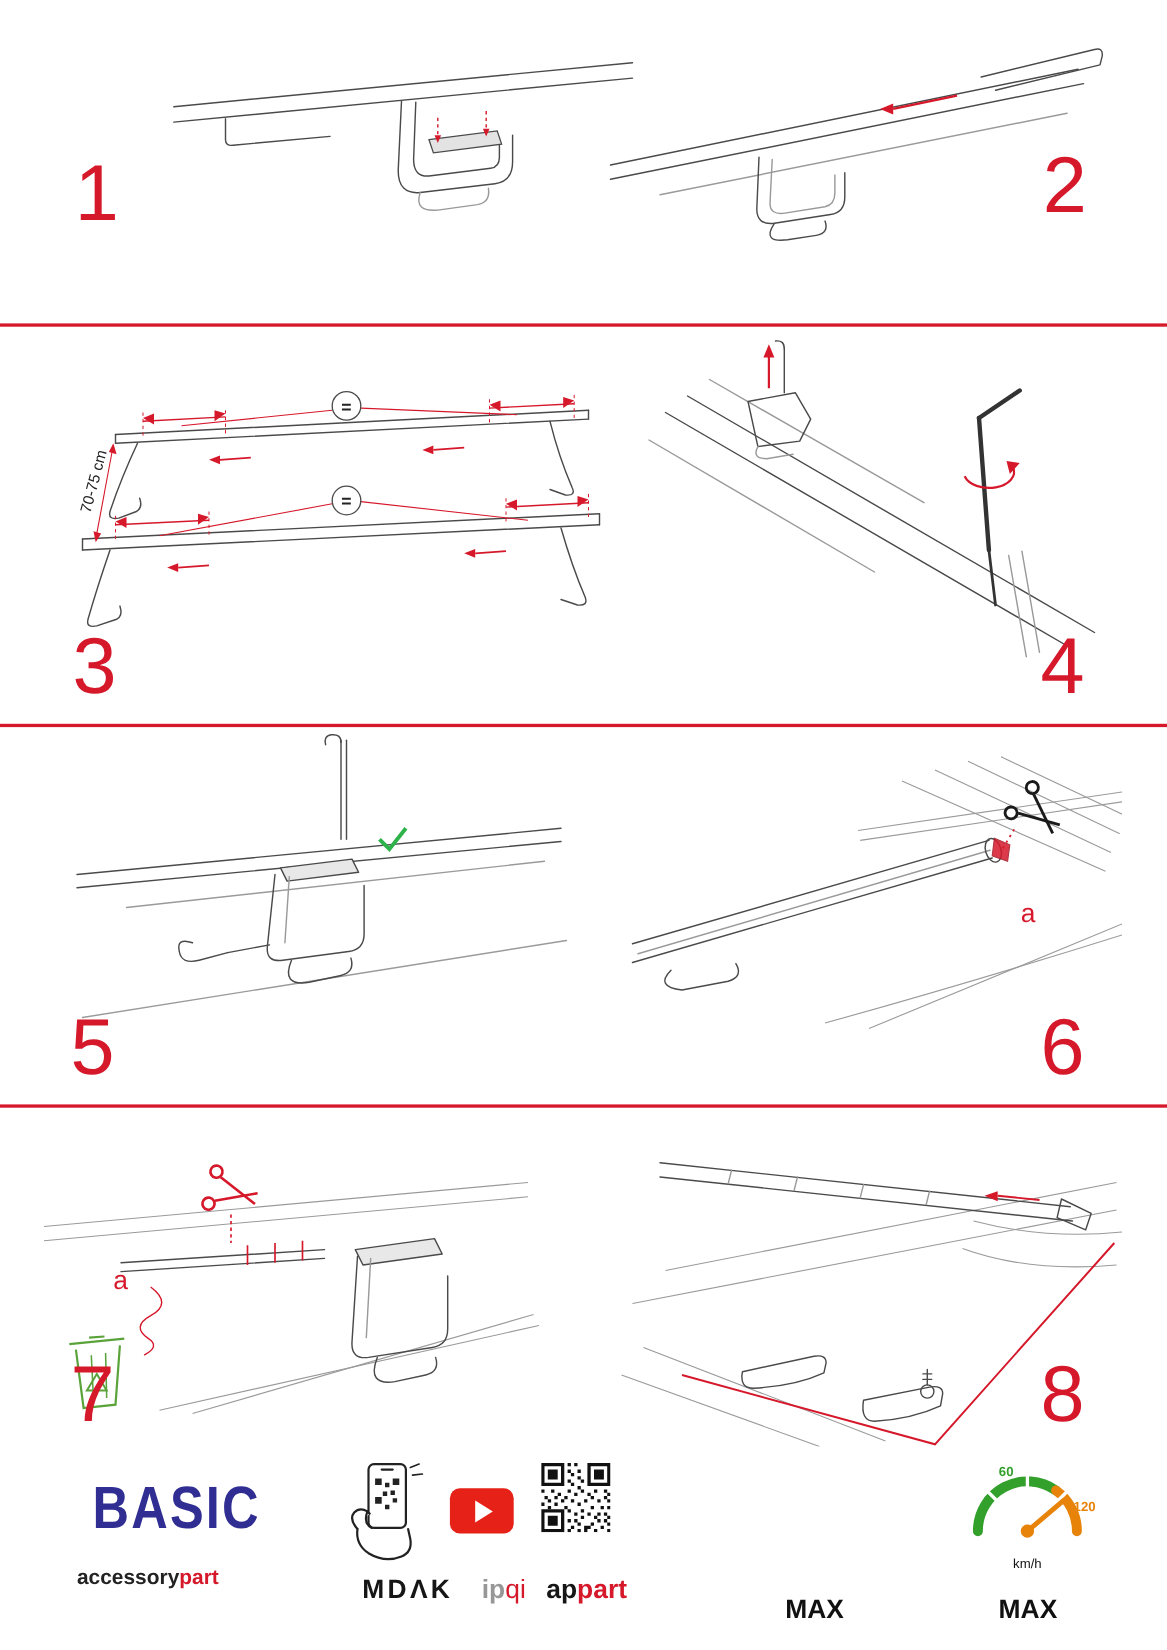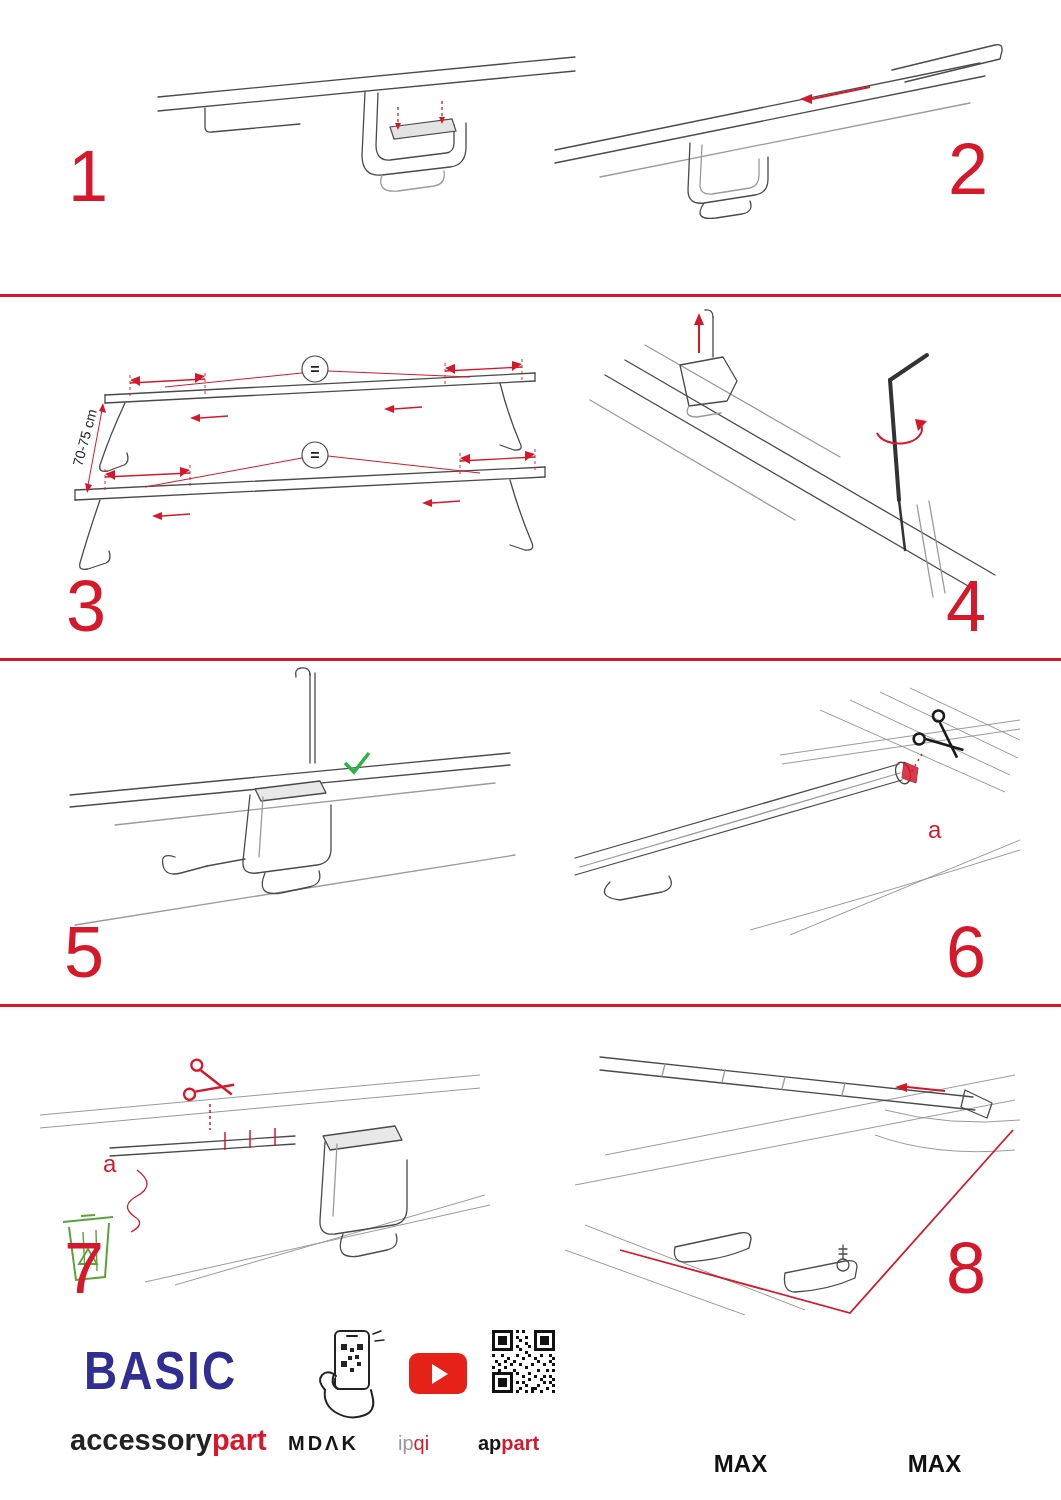--- a/index.html
+++ b/index.html
@@ -6,24 +6,24 @@
   .page{position:relative;width:1061px;height:1500px;background:#ffffff;overflow:hidden;
         font-family:"Liberation Sans",sans-serif;}
   .sep{position:absolute;left:0;width:1061px;height:3px;background:#d6182b;}
   .stepnum{position:absolute;font-size:72px;line-height:1;color:#d6182b;font-family:"Liberation Sans",sans-serif;}
   .fig{position:absolute;}
   .fig svg{display:block;width:100%;height:100%;}
   svg text{font-family:"Liberation Sans",sans-serif;}
   
   .brand-title{position:absolute;left:84px;top:1338px;font-size:46px;font-weight:bold;color:#312e93;
                letter-spacing:2px;transform:scaleY(1.18);transform-origin:top left;}
-  .brand-sub{position:absolute;left:70px;top:1424px;font-size:29px;font-weight:bold;color:#222;}
+  .brand-sub{position:absolute;left:70px;top:1424px;font-size:19px;font-weight:bold;color:#222;}
   .red{color:#d6182b;}
-  .gray{color:#979797;}
-  .flabel{position:absolute;font-size:20px;color:#161616;text-align:left;}
+  .gray{color:#979797;font-weight:bold;}
+  .flabel{position:absolute;font-size:24px;color:#161616;text-align:right;}
   .flabel.spaced{letter-spacing:3px;font-weight:bold;}
   .yt{position:absolute;left:409px;top:1353px;width:58px;height:41px;background:#e62117;border-radius:9px;
       display:flex;align-items:center;justify-content:center;}
   .yt-tri{width:0;height:0;border-left:16px solid #fff;border-top:10px solid transparent;border-bottom:10px solid transparent;margin-left:4px;}
   .maxlab{position:absolute;font-size:24px;font-weight:bold;color:#111;text-align:center;}
 </style>
 </head>
 <body>
 
 <div class="page">
@@ -317,15 +317,27 @@
         M0,24h3v3h-3z M9,24h3v3h-3z M15,27h3v3h-3z M3,30h3v3h-3z M12,30h3v3h-3z M21,30h3v3h-3z M6,33h3v3h-3z M18,33h3v3h-3z M0,36h3v3h-3z M12,36h3v3h-3z M21,39h3v3h-3z M6,39h3v3h-3z
         M24,24h3v3h-3z M30,27h3v3h-3z M36,24h3v3h-3z M42,27h3v3h-3z M48,24h3v3h-3z M57,24h3v3h-3z M60,27h3v3h-3z M45,30h3v3h-3z M51,33h3v3h-3z M57,30h3v3h-3z M27,33h3v3h-3z M33,36h3v3h-3z M39,33h3v3h-3z M60,33h3v3h-3z
         M24,42h3v3h-3z M30,45h3v3h-3z M36,42h3v3h-3z M45,39h3v3h-3z M54,39h3v3h-3z M60,39h3v3h-3z M42,45h3v3h-3z M51,45h3v3h-3z M57,45h3v3h-3z M48,48h3v3h-3z M60,48h3v3h-3z
         M24,51h3v3h-3z M30,51h3v3h-3z M36,48h3v3h-3z M27,57h3v3h-3z M33,54h3v3h-3z M39,57h3v3h-3z M45,54h3v3h-3z M51,51h3v3h-3z M57,51h3v3h-3z M24,60h3v3h-3z M33,60h3v3h-3z M42,57h3v3h-3z M48,60h3v3h-3z M54,57h3v3h-3z M60,54h3v3h-3z M39,60h3v3h-3z M60,60h3v3h-3z"></path>
     </svg>
   </div>
   <div class="flabel" style="left:478px;top:1432px;width:92px;font-weight:bold"><span>ap</span><span class="red">part</span></div>
 
   <div class="maxlab" style="left:688px;top:1450px;width:105px">MAX</div>
 
+  <div class="fig" style="left:872px;top:1330px;width:125px;height:105px">
+    <svg viewBox="0 0 125 105">
+      <path d="M17,62 A45,45 0 0 1 88,25" stroke="#33a02c" stroke-width="9" fill="none" stroke-linecap="round"></path>
+      <path d="M88,25 A45,45 0 0 1 107,62" stroke="#e8830a" stroke-width="9" fill="none" stroke-linecap="round"></path>
+      <path d="M35,35 L25,25 M62,24 L62,10 M89,35 L99,25" stroke="#fff" stroke-width="3"></path>
+      <line x1="62" y1="62" x2="95" y2="34" stroke="#e8830a" stroke-width="4.5" stroke-linecap="round"></line>
+      <circle cx="62" cy="62" r="6" fill="#e8830a"></circle>
+      <text x="36" y="12" font-size="12" font-weight="bold" fill="#33a02c">60</text>
+      <text x="104" y="44" font-size="12" font-weight="bold" fill="#e8830a">120</text>
+      <text x="62" y="95" font-size="12" fill="#111" text-anchor="middle">km/h</text>
+    </svg>
+  </div>
   <div class="maxlab" style="left:872px;top:1450px;width:125px">MAX</div>
 
 </div>
 
 </body></html>

